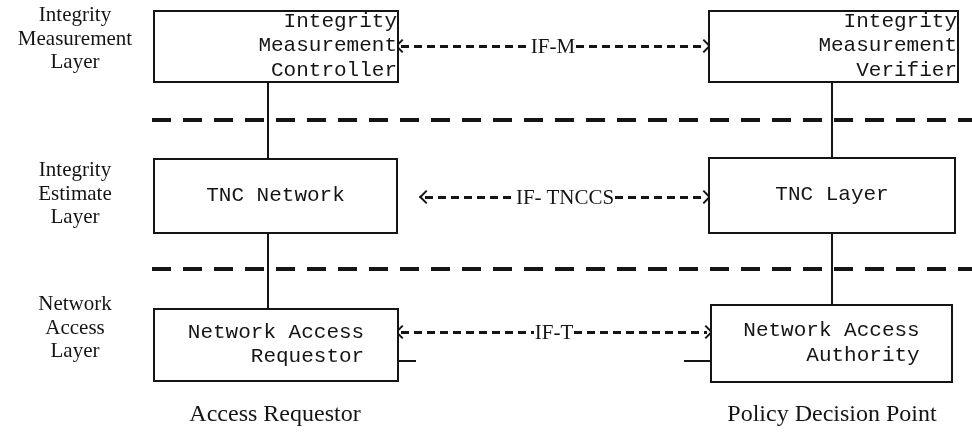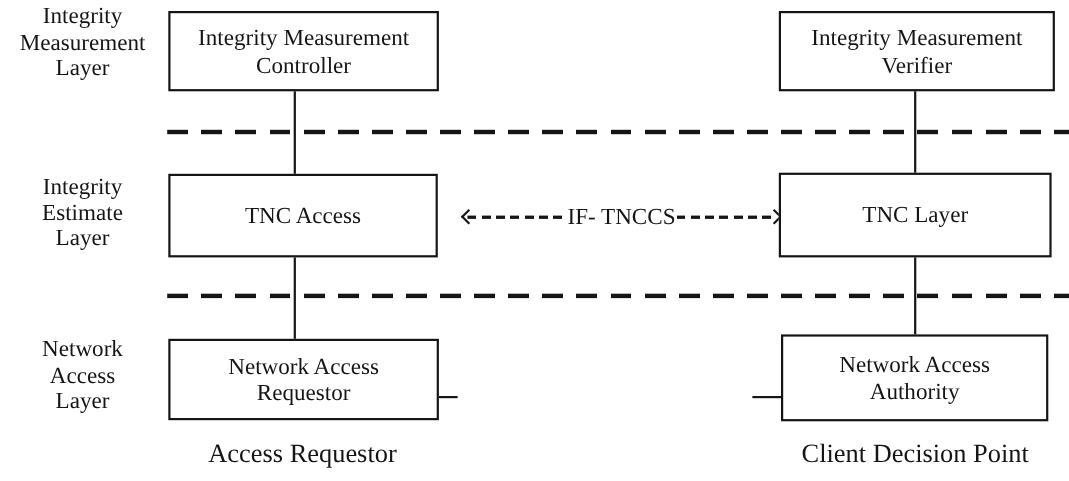--- a/index.html
+++ b/index.html
@@ -17,46 +17,47 @@
     overflow: hidden;
   }
   
   .box {
     position: absolute;
     border: 2px solid var(--ink);
     background: #ffffff;
     display: flex;
     align-items: center;
     justify-content: center;
-    text-align: center;
+    text-align: right;
     white-space: pre-line;
     font-size: 21px;
     line-height: 1.15;
     z-index: 3;
+    font-family: Liberation Mono, monospace;
   }
   .box-imc { left: 153px; top: 10px;  width: 246px; height: 73px; }
   .box-imv { left: 708px; top: 10px;  width: 251px; height: 73px; }
   .box-tnc-client { left: 153px; top: 158px; width: 245px; height: 76px; }
   .box-tnc-server { left: 708px; top: 157px; width: 248px; height: 77px; }
   .box-nar { left: 153px; top: 308px; width: 246px; height: 74px; }
   .box-naa { left: 710px; top: 304px; width: 243px; height: 79px; }
   .box-pep { left: 414px; top: 346px; width: 272px; height: 34px; font-size: 21px; z-index: 4; }
   
   .layer-label {
     position: absolute;
     left: 0;
     width: 150px;
     text-align: center;
     white-space: pre-line;
     font-size: 21px;
     line-height: 1.12;
   }
   .layer-1 { top: 3px; }
   .layer-2 { top: 158px; }
-  .layer-3 { top: 306px; }
+  .layer-3 { top: 292px; }
   
   .footer-label {
     position: absolute;
     text-align: center;
     font-size: 24px;
   }
   .footer-ar  { left: 150px; top: 400px; width: 250px; }
   .footer-pdp { left: 700px; top: 400px; width: 264px; }
   
   .sep {
@@ -140,33 +141,47 @@
   <div class="vline vline-imv"></div>
   <div class="vline vline-tncc"></div>
   <div class="vline vline-tncs"></div>
   <div class="hline hline-nar-pep"></div>
   <div class="hline hline-pep-naa"></div>
 
   <div class="box box-imc">Integrity Measurement
 Controller</div>
   <div class="box box-imv">Integrity Measurement
 Verifier</div>
-  <div class="box box-tnc-client">TNC Access</div>
+  <div class="box box-tnc-client">TNC Network</div>
   <div class="box box-tnc-server">TNC Layer</div>
   <div class="box box-nar">Network Access
 Requestor</div>
   <div class="box box-naa">Network Access
 Authority</div>
 
+  <div class="arrow arrow-ifm">
+    <span class="chev chev-l"></span>
+    <span class="dash"></span>
+    <span class="iface-label">IF-M</span>
+    <span class="dash"></span>
+    <span class="chev chev-r"></span>
+  </div>
 
   <div class="arrow arrow-iftnccs">
     <span class="chev chev-l"></span>
     <span class="dash"></span>
     <span class="iface-label">IF- TNCCS</span>
     <span class="dash"></span>
     <span class="chev chev-r"></span>
   </div>
 
+  <div class="arrow arrow-ift">
+    <span class="chev chev-l"></span>
+    <span class="dash"></span>
+    <span class="iface-label">IF-T</span>
+    <span class="dash"></span>
+    <span class="chev chev-r"></span>
+  </div>
 
   <div class="footer-label footer-ar">Access Requestor</div>
-  <div class="footer-label footer-pdp">Client Decision Point</div>
+  <div class="footer-label footer-pdp">Policy Decision Point</div>
 
 </div>
 
 </body></html>

